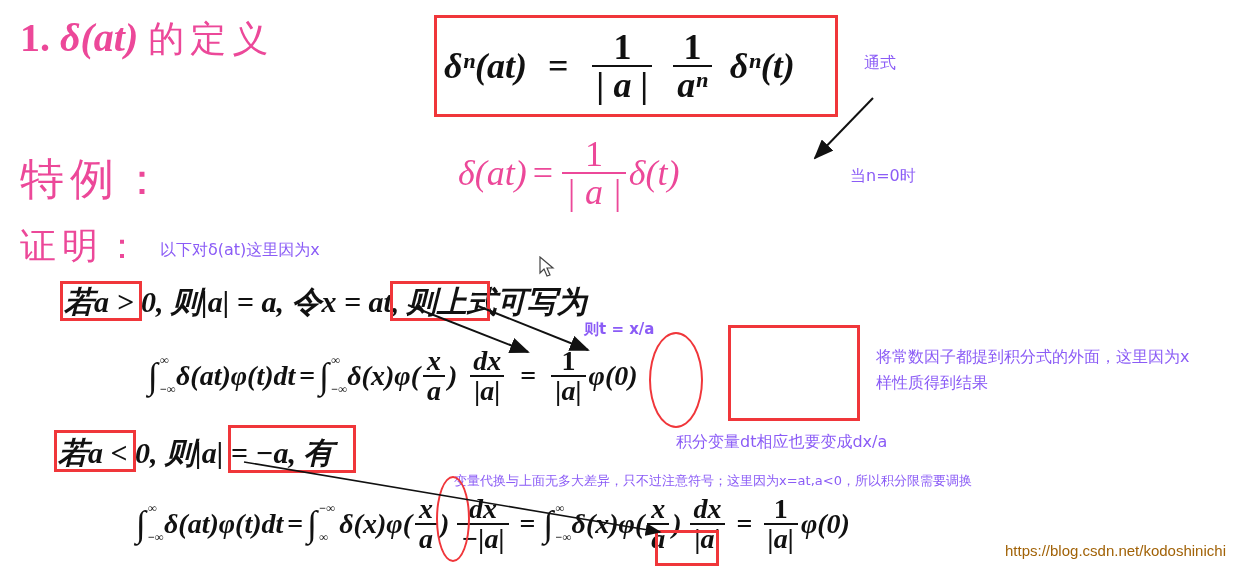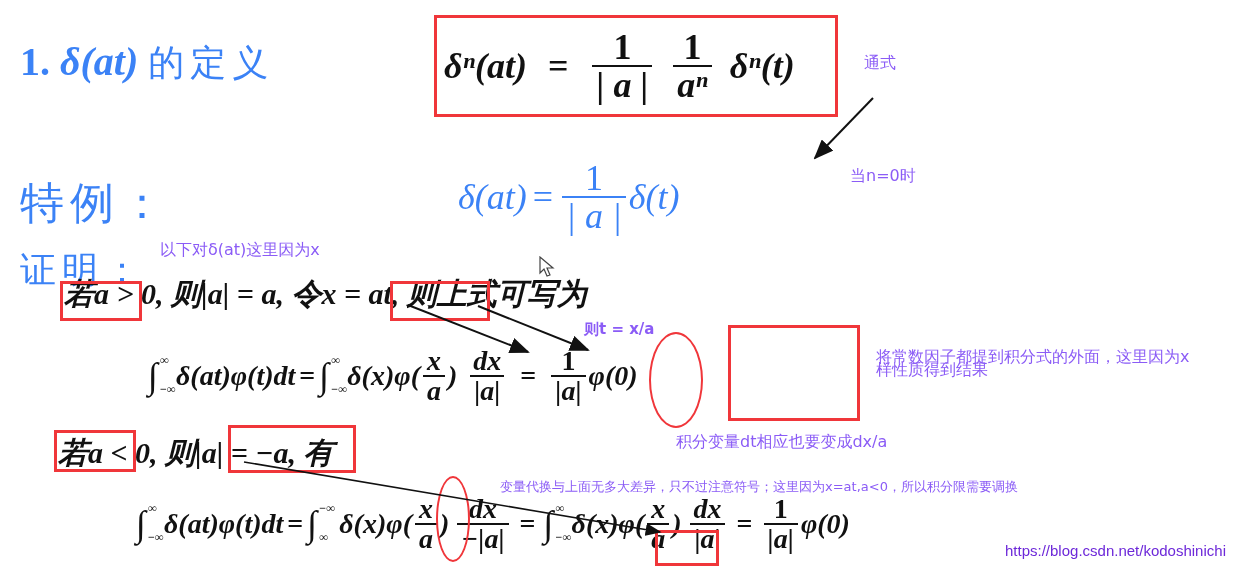--- a/index.html
+++ b/index.html
@@ -2,37 +2,37 @@
 <html><head>
   <meta charset="utf-8">
   <style>
     html, body { margin: 0; padding: 0; }
     body {
       width: 1243px; height: 568px; position: relative; overflow: hidden;
       background: #ffffff;
       font-family: "Liberation Serif", "DejaVu Serif", serif;
     }
     .abs { position: absolute; white-space: nowrap; }
-    .blue { color: #3b82f6; margin-top: 24px; }
+    .blue { color: #ec4899; }
     .blk { color: #111; }
     .heading { font-size: 40px; font-weight: bold; }
     .cjk-h { font-family: "DejaVu Sans", sans-serif; font-weight: normal; letter-spacing: 6px; }
     .math { font-family: "Liberation Serif", "DejaVu Serif", serif; font-weight: bold; font-style: italic; }
     .up { font-style: normal; }
     .note { font-family: "DejaVu Sans", "Liberation Sans", sans-serif; color: #8b5cf6; font-size: 16px; }
     .redbox { position: absolute; border: 3px solid #f0363a; box-sizing: border-box; }
     .redoval { position: absolute; border: 2px solid #f0363a; border-radius: 50%; box-sizing: border-box; }
     .frac { display: inline-flex; flex-direction: column; align-items: center; vertical-align: middle; margin: 0 3px; }
     .frac .num { line-height: 1; padding: 0 4px; }
     .frac .den { line-height: 1; padding: 0 4px; border-top: 2px solid currentColor; }
     .intg { font-size: 1.3em; font-style: normal; position: relative; display: inline-block; }
     .lim { position: absolute; font-size: 12px; font-style: normal; left: 12px; }
     .lim.top { top: -2px; }
     .lim.bot { bottom: 0; }
-    .watermark { font-family: "Liberation Sans", sans-serif; color: #6d28d9; font-size: 15px; }
+    .watermark { font-family: "Liberation Sans", sans-serif; color: #a16207; font-size: 15px; }
   </style>
 </head>
 <body>
 
 <div class="abs heading blue" style="left:20px; top:14px;">
   <span>1.</span>
   <span class="math">δ(at)</span>
   <span class="cjk-h" style="font-size:36px;">的定义</span>
 </div>
 
@@ -64,21 +64,21 @@
 </div>
 <div class="abs note" style="left:850px; top:166px;">当n=0时</div>
 
 <div class="abs heading blue cjk-h" style="left:20px; top:222px; font-size:36px;">证明：</div>
 <div class="abs note" style="left:160px; top:240px;">以下对δ(at)这里因为x</div>
 
 <svg class="abs" style="left:539px; top:256px;" width="18" height="22" viewBox="0 0 18 22">
   <path d="M1 1 L1 17 L5 13 L8 20 L11 19 L8 12 L14 12 Z" fill="#fff" stroke="#444" stroke-width="1.2"></path>
 </svg>
 
-<div class="abs math blk" style="left:64px; top:274px; font-size:30px;">
+<div class="abs math blk" style="left:64px; top:282px; font-size:30px;">
   <span>若a &gt; 0</span><span>, 则|a| = a, 令</span><span>x = at</span><span>, 则上式可写为</span>
 </div>
 <div class="redbox" style="left:60px; top:281px; width:82px; height:40px;"></div>
 <div class="redbox" style="left:390px; top:281px; width:100px; height:40px;"></div>
 <div class="abs note" style="left:584px; top:320px; font-size:15px;font-weight:bold;">则t = x/a</div>
 
 <div class="abs math blk" style="left:148px; top:338px; font-size:28px; display:flex; align-items:center; height:76px;">
   <span class="intg">∫<span class="lim top">∞</span><span class="lim bot">−∞</span></span>
   <span style="margin-left:18px;">δ(at)φ(t)dt</span>
   <span class="up" style="margin:0 4px;">=</span>
@@ -96,29 +96,29 @@
   <span class="up" style="margin:0 12px;">=</span>
   <span class="frac">
       <span class="num up">1</span>
       <span class="den">|a|</span>
     </span>
   <span>φ(0)</span>
 </div>
 <div class="redoval" style="left:649px; top:332px; width:54px; height:96px;"></div>
 <div class="redbox" style="left:728px; top:325px; width:132px; height:96px;"></div>
 <div class="abs note" style="left:876px; top:347px;">将常数因子都提到积分式的外面，这里因为x</div>
-<div class="abs note" style="left:876px; top:360px;">样性质得到结果</div>
+<div class="abs note" style="left:876px; top:373px;">样性质得到结果</div>
 <div class="abs note" style="left:676px; top:432px;">积分变量dt相应也要变成dx/a</div>
 
 <div class="abs math blk" style="left:58px; top:433px; font-size:30px;text-align:right;">
   <span>若a &lt; 0</span><span>, 则</span><span>|a| = −a</span><span>, 有</span>
 </div>
 <div class="redbox" style="left:54px; top:430px; width:82px; height:42px;"></div>
 <div class="redbox" style="left:228px; top:425px; width:128px; height:48px;"></div>
-<div class="abs note" style="left:500px; top:472px; font-size:13px;margin-top:6px;">变量代换与上面无多大差异，只不过注意符号；这里因为x=at,a&lt;0，所以积分限需要调换</div>
+<div class="abs note" style="left:454px; top:472px; font-size:13px;">变量代换与上面无多大差异，只不过注意符号；这里因为x=at,a&lt;0，所以积分限需要调换</div>
 
 <div class="abs math blk" style="left:136px; top:488px; font-size:28px; display:flex; align-items:center; height:72px;">
   <span class="intg">∫<span class="lim top">∞</span><span class="lim bot">−∞</span></span>
   <span style="margin-left:18px;">δ(at)φ(t)dt</span>
   <span class="up" style="margin:0 4px;">=</span>
   <span class="intg">∫<span class="lim top">−∞</span><span class="lim bot">∞</span></span>
   <span style="margin-left:22px;">δ(x)φ(</span>
   <span class="frac">
       <span class="num">x</span>
       <span class="den">a</span>

